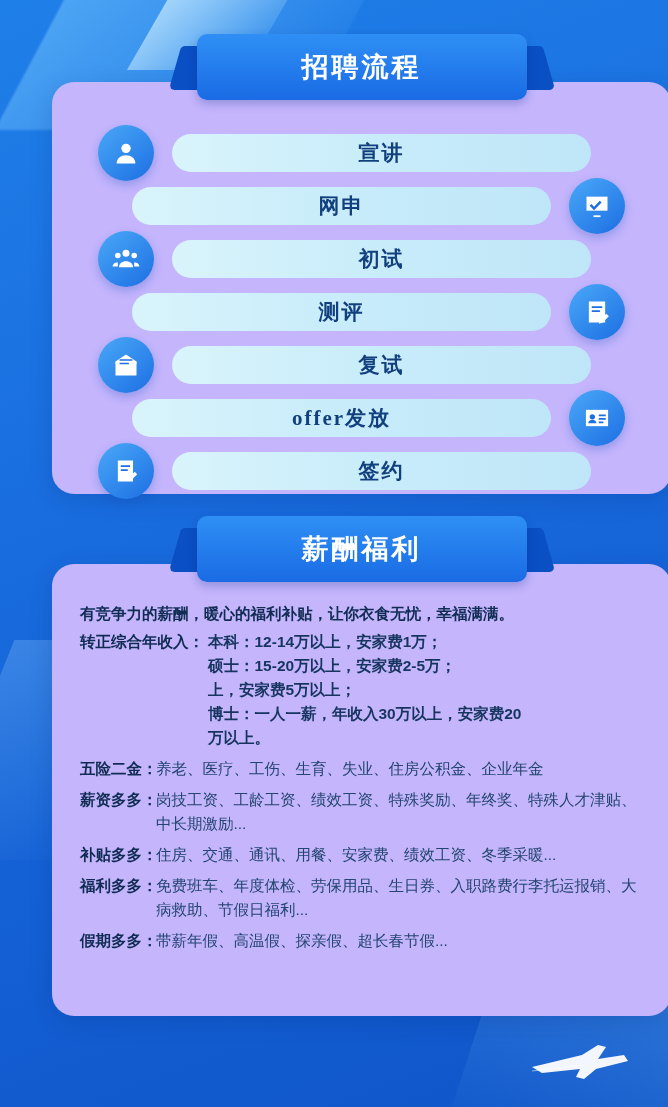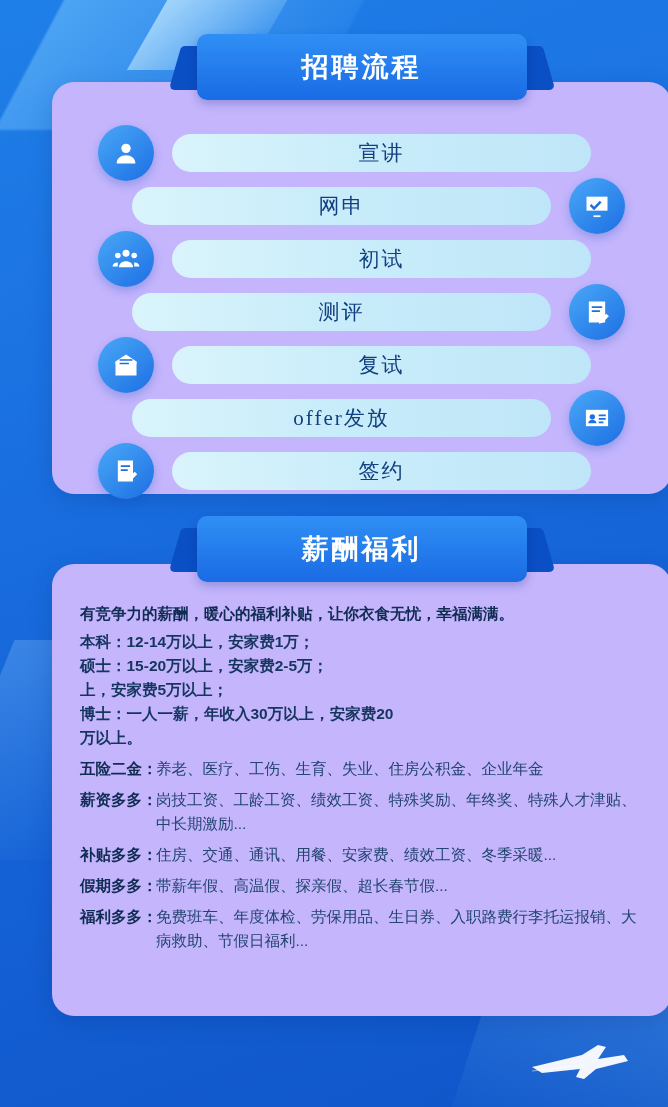--- a/index.html
+++ b/index.html
@@ -113,21 +113,21 @@
     flex: 1;
     display: flex;
     align-items: center;
     justify-content: center;
     margin: 0 72px;
   }
   .p-bar.offset-l { margin-left: 92px; margin-right: 52px; }
   .p-bar.offset-r { margin-left: 52px; margin-right: 92px; justify-content: center; }
   .p-bar span {
     font-size: 21px;
-    font-weight: normal;
+    font-weight: bold;
     color: #12407f;
     font-family: "Liberation Serif", serif;
     letter-spacing: 2px;
   }
   .p-icon {
     position: absolute;
     width: 56px;
     height: 56px;
     border-radius: 50%;
     background: linear-gradient(140deg, #49a8f7 0%, #1d6fe3 100%);
@@ -309,20 +309,21 @@
     <div class="wing right"></div>
     <div class="plate">
       <span>薪酬福利</span>
     </div>
   </div>
 
   <div class="salary-body">
     <div class="sal-lead">有竞争力的薪酬，暖心的福利补贴，让你衣食无忧，幸福满满。</div>
 
     <div class="sal-block">
+      <div class="sal-label">转正综合年收入：</div>
       <div class="sal-lines">
         <span class="sal-line bold">本科：12-14万以上，安家费1万；</span>
         <span class="sal-line bold">硕士：15-20万以上，安家费2-5万；</span>
         <span class="sal-line bold">上，安家费5万以上；</span>
         <span class="sal-line bold">博士：一人一薪，年收入30万以上，安家费20</span>
         <span class="sal-line bold">万以上。</span>
       </div>
     </div>
 
     <div class="sal-row">
@@ -331,26 +332,26 @@
     </div>
     <div class="sal-row">
       <div class="k">薪资多多：</div>
       <div class="v">岗技工资、工龄工资、绩效工资、特殊奖励、年终奖、特殊人才津贴、中长期激励...</div>
     </div>
     <div class="sal-row">
       <div class="k">补贴多多：</div>
       <div class="v">住房、交通、通讯、用餐、安家费、绩效工资、冬季采暖...</div>
     </div>
     <div class="sal-row">
+      <div class="k">福利多多：</div>
+      <div class="v">免费班车、年度体检、劳保用品、生日券、入职路费行李托运报销、大病救助、节假日福利...</div>
+    </div>
+    <div class="sal-row">
       <div class="k">假期多多：</div>
       <div class="v">带薪年假、高温假、探亲假、超长春节假...</div>
-    </div>
-    <div class="sal-row">
-      <div class="k">福利多多：</div>
-      <div class="v">免费班车、年度体检、劳保用品、生日券、入职路费行李托运报销、大病救助、节假日福利...</div>
     </div>
   </div>
 </section>
 
 <div class="plane">
   <svg viewBox="0 0 110 44">
     <path d="M8 30 L58 18 L74 8 L82 10 L74 22 L100 18 L104 24 L72 32 L60 42 L52 40 L56 32 L18 36 Z" fill="#ffffff" opacity="0.95"></path>
     <path d="M8 34 L60 28" stroke="#ffffff" stroke-width="1.2" opacity="0.5" fill="none"></path>
   </svg>
 </div>

